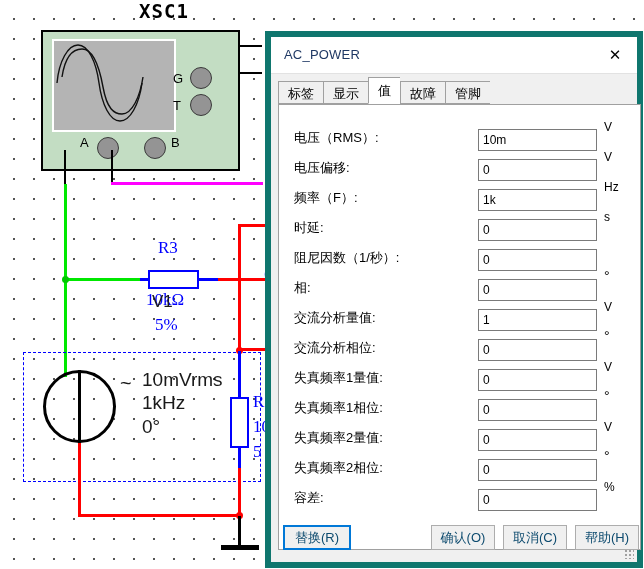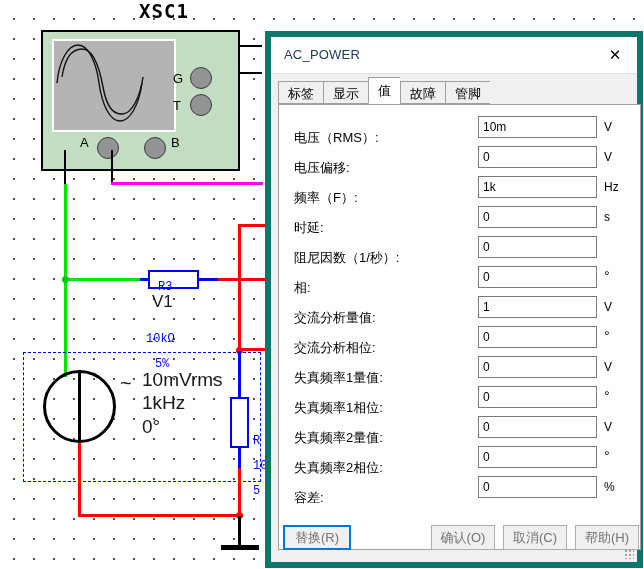--- a/index.html
+++ b/index.html
@@ -99,24 +99,23 @@
   .res-v {
     position: absolute;
     width: 19px; height: 51px;
     border: 2px solid #0000ff;
     background: #ffffff;
     box-sizing: border-box;
   }
   .lbl-blue {
     position: absolute;
     color: #0000ff;
-    font-family: Liberation Mono, monospace;
-    font-size: 12px;
+    font-family: Liberation Serif, serif;
+    font-size: 17px;
     white-space: nowrap;
-    margin-top: 42px;
   }
   .lbl-black {
     position: absolute;
     color: #1a1a1a;
     font-family: "Liberation Sans", sans-serif;
     font-size: 17px;
     white-space: nowrap;
   }
   
   #src-circle {
@@ -224,21 +223,21 @@
   }
   .field-label {
     position: absolute;
     left: 15px; top: 16px;
     font-size: 13px;
     color: #000;
     white-space: nowrap;
   }
   .field-input {
     position: absolute;
-    left: 199px; top: 3px;
+    left: 199px; top: 16px;
     width: 119px; height: 22px;
     border: 1px solid #7a7a7a;
     background: #ffffff;
     font-family: "Liberation Sans", sans-serif;
     font-size: 12px;
     color: #000;
     padding: 0 0 0 4px;
     box-sizing: border-box;
     outline: none;
   }
@@ -258,21 +257,21 @@
   }
   .dlg-btn {
     position: absolute;
     top: 11px;
     height: 25px;
     min-width: 64px;
     font-size: 13px;
     font-family: "Liberation Sans", sans-serif;
     background: #f0f0f0;
     border: 1px solid #adadad;
-    color: #737373;
+    color: #0c4a6e;
     box-sizing: border-box;
     cursor: default;
     padding: 0 6px;
   }
   #btn-replace {
     left: 12px;
     border: 2px solid #0078d7;
     min-width: 68px;
   }
   #btn-ok     { left: 160px; }

